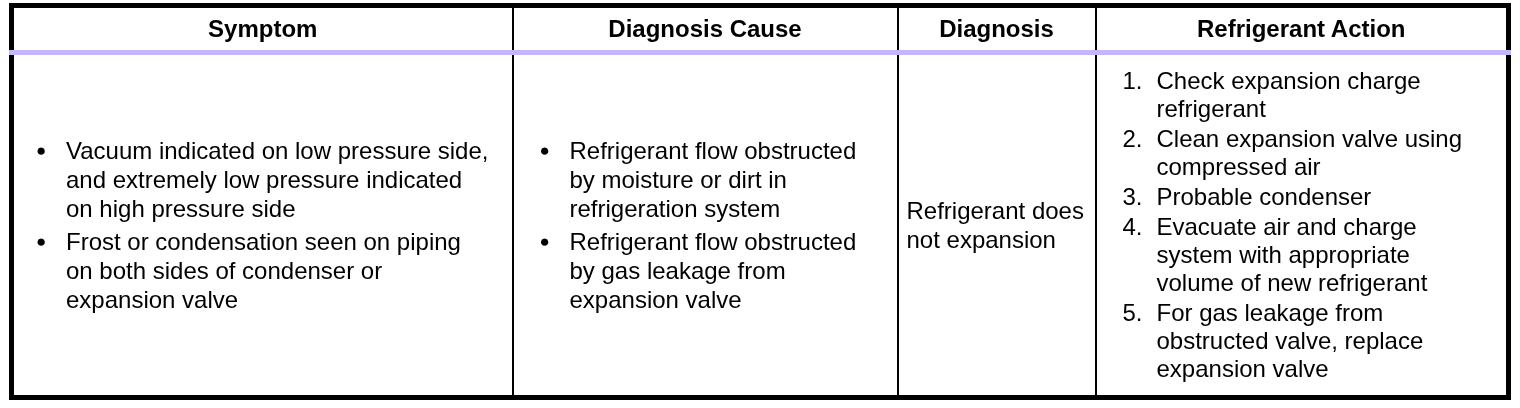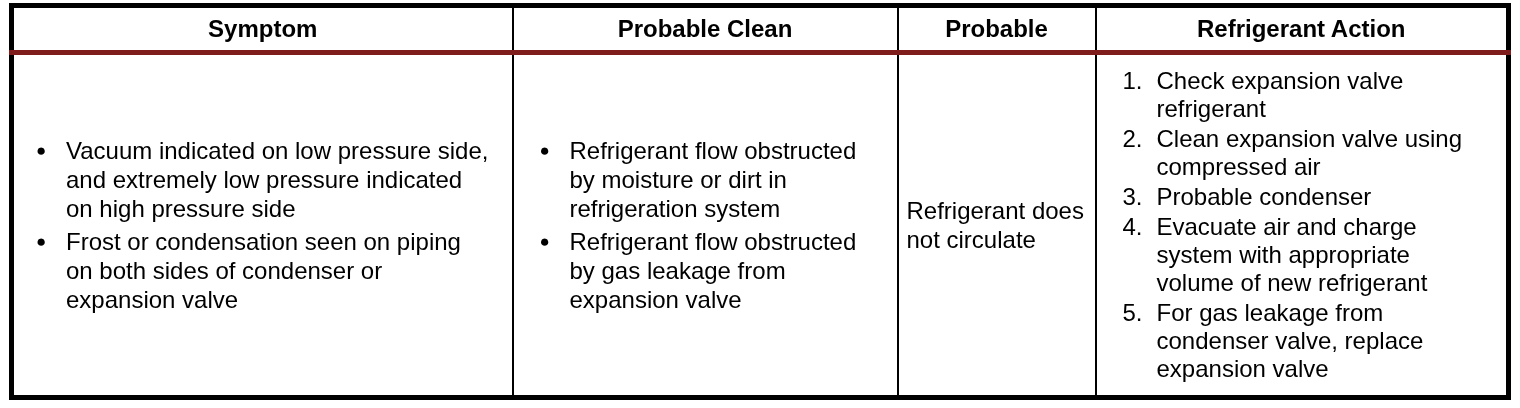--- a/index.html
+++ b/index.html
@@ -25,21 +25,21 @@
     table-layout: fixed;
     background: #ffffff;
     border: 5px solid #000000;
   }
   col.c1 { width: 501px; }
   col.c2 { width: 385px; }
   col.c3 { width: 198px; }
   col.c4 { width: 413px; }
 
   th {
-    border-bottom: 5px solid #7f1d1d;
+    border-bottom: 5px solid #c4b5fd;
     border-left: 2px solid #000000;
     font-size: 24px;
     font-weight: bold;
     text-align: center;
     height: 42px;
     padding: 0;
     vertical-align: middle;
   }
   th:first-child { border-left: none; }
 
@@ -91,22 +91,22 @@
 <table class="ts-table">
   <colgroup>
     <col class="c1">
       <col class="c2">
       <col class="c3">
       <col class="c4">
   </colgroup>
   <thead>
     <tr>
       <th>Symptom</th>
-      <th>Probable Clean</th>
-      <th>Probable</th>
+      <th>Diagnosis Cause</th>
+      <th>Diagnosis</th>
       <th>Refrigerant Action</th>
     </tr>
   </thead>
   <tbody>
     <tr>
       <td class="symptom-cell">
         <ul class="bullet-list">
           <li class="item">
             <span class="marker bullet-glyph">●</span>
             <span class="txt">Vacuum indicated on low pressure side,
@@ -132,47 +132,47 @@
           <li class="item">
             <span class="marker bullet-glyph">●</span>
             <span class="txt">Refrigerant flow obstructed
 by gas leakage from
 expansion valve</span>
           </li>
         </ul>
       </td>
       <td class="diagnosis-cell">
         <div class="txt">Refrigerant does
-not circulate</div>
+not expansion</div>
       </td>
       <td class="action-cell">
         <ol class="num-list">
           <li class="item">
             <span class="marker">1.</span>
-            <span class="txt">Check expansion valve
+            <span class="txt">Check expansion charge
 refrigerant</span>
           </li>
           <li class="item">
             <span class="marker">2.</span>
             <span class="txt">Clean expansion valve using
 compressed air</span>
           </li>
           <li class="item">
             <span class="marker">3.</span>
             <span class="txt">Probable condenser</span>
           </li>
           <li class="item">
             <span class="marker">4.</span>
             <span class="txt">Evacuate air and charge
 system with appropriate
 volume of new refrigerant</span>
           </li>
           <li class="item">
             <span class="marker">5.</span>
             <span class="txt">For gas leakage from
-condenser valve, replace
+obstructed valve, replace
 expansion valve</span>
           </li>
         </ol>
       </td>
     </tr>
   </tbody>
 </table>
 
 </body></html>

